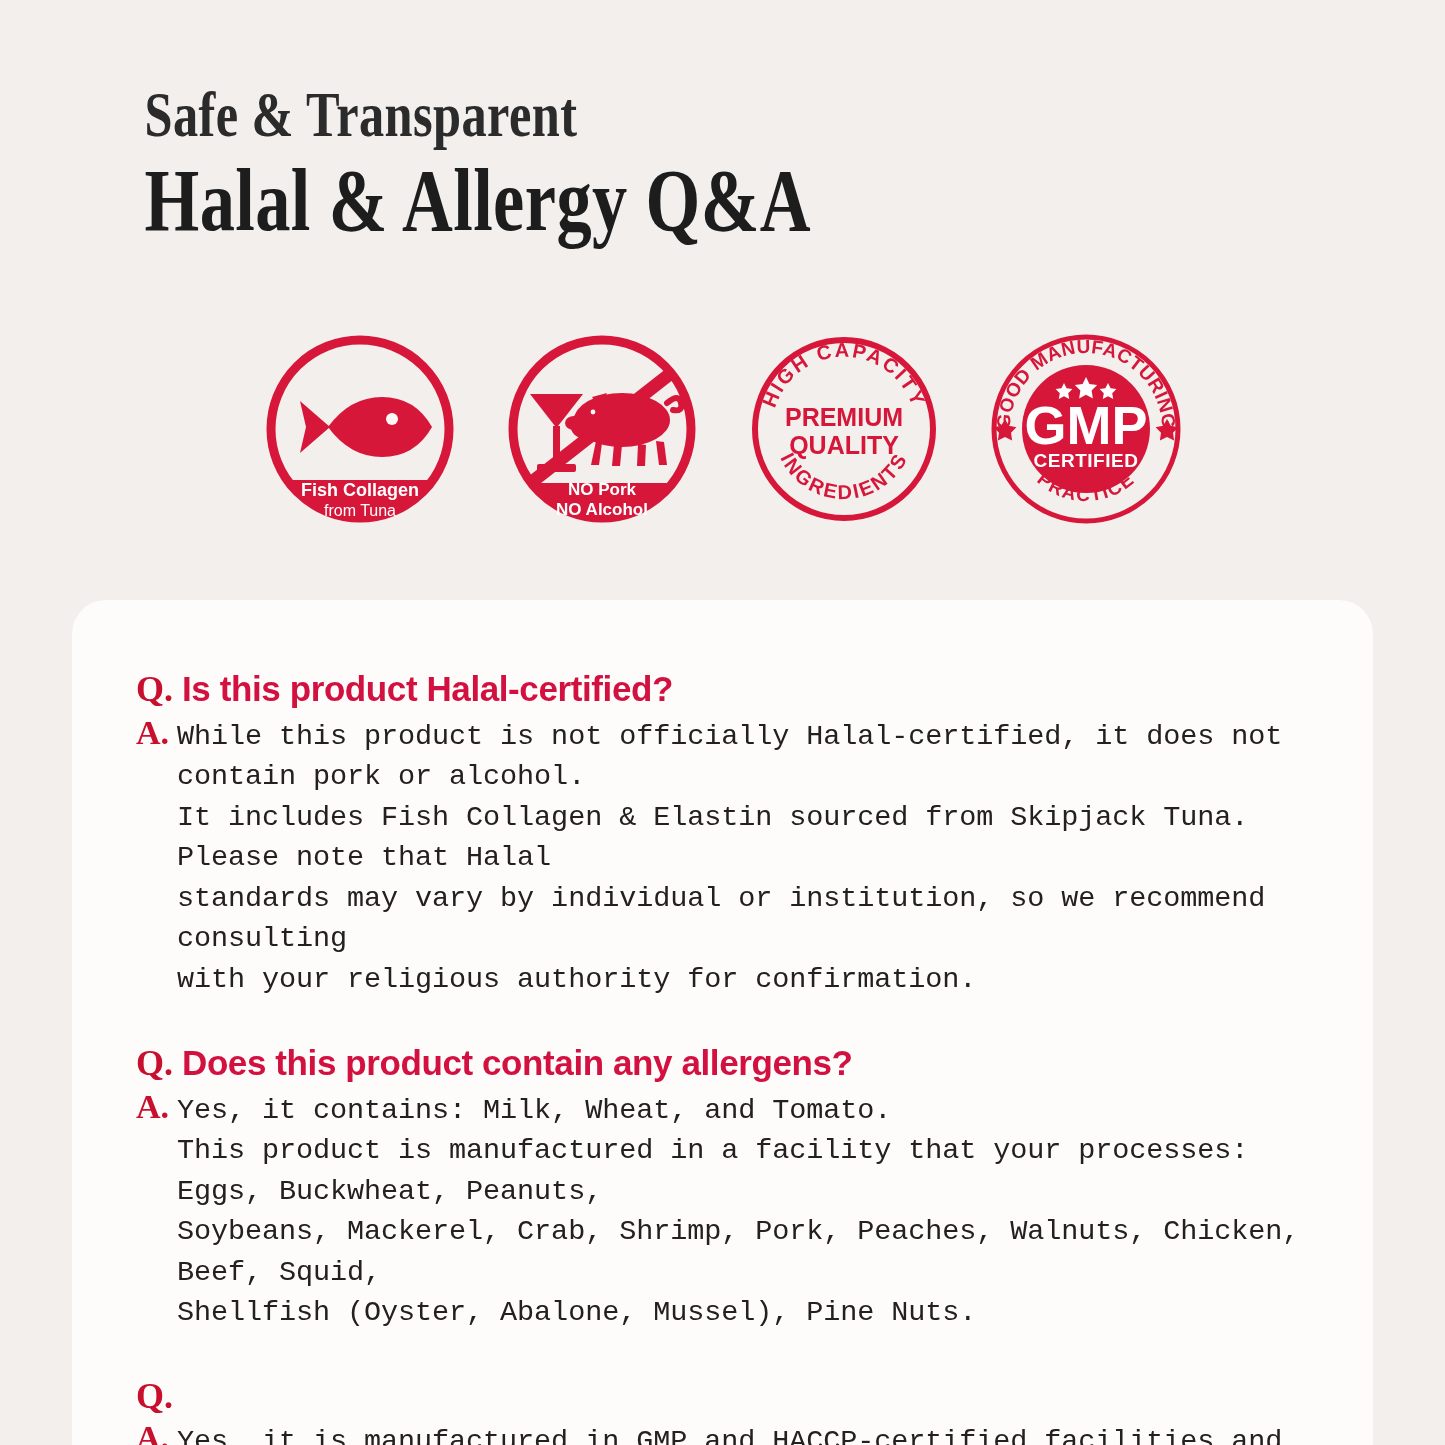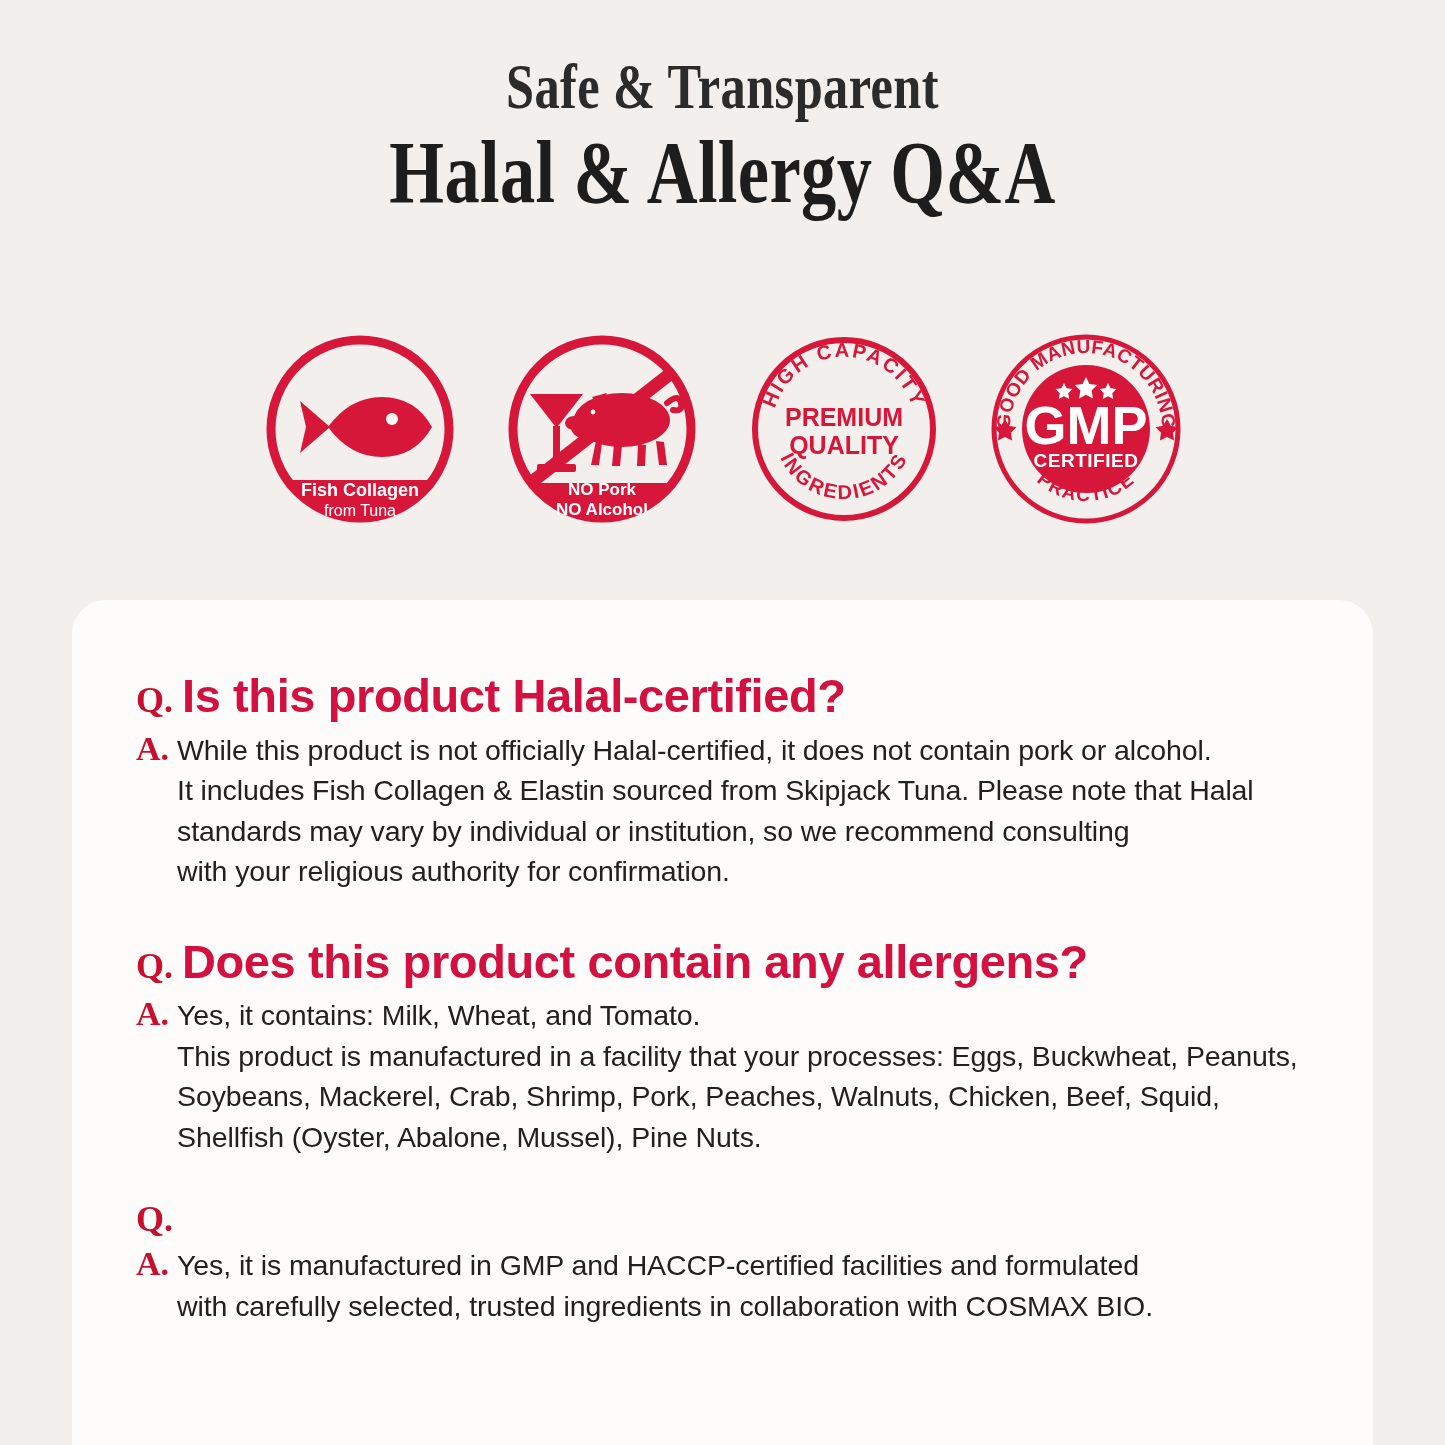--- a/index.html
+++ b/index.html
@@ -10,22 +10,21 @@
     width: 1445px;
     height: 1445px;
     background: #f2efec;
     font-family: "Liberation Sans", sans-serif;
     overflow: hidden;
     position: relative;
   }
 
   
   .header {
-    padding-top: 56px;
-    text-align: center;
+    padding-top: 84px;
   }
   .title-small {
     font-family: "Liberation Serif", serif;
     font-weight: 700;
     font-size: 63px;
     line-height: 1.0;
     color: #2b2b2b;
     letter-spacing: 0.5px;
     transform: scaleX(0.80);
     transform-origin: center;
@@ -91,41 +90,41 @@
     font-weight: 700;
     font-size: 36px;
     color: #c8102e;
     margin-right: 9px;
     line-height: 1;
     flex: none;
   }
   .question-text {
     font-family: "Liberation Sans", sans-serif;
     font-weight: 700;
-    font-size: 47px;
+    font-size: 35px;
     line-height: 1.1;
     color: #d31140;
     letter-spacing: -0.4px;
   }
 
   .answer {
     display: flex;
     align-items: baseline;
   }
   .marker-a {
     font-family: "Liberation Serif", serif;
     font-weight: 700;
     font-size: 34px;
     color: #c8102e;
     margin-right: 8px;
     line-height: 1;
     flex: none;
   }
   .answer-text {
-    font-family: Liberation Sans, sans-serif;
+    font-family: Liberation Mono, monospace;
     font-weight: 400;
     font-size: 28.5px;
     line-height: 40.5px;
     color: #23201f;
     letter-spacing: -0.1px;
     white-space: pre-line;
     margin-top: 2px;
   }
 </style>
 </head>

